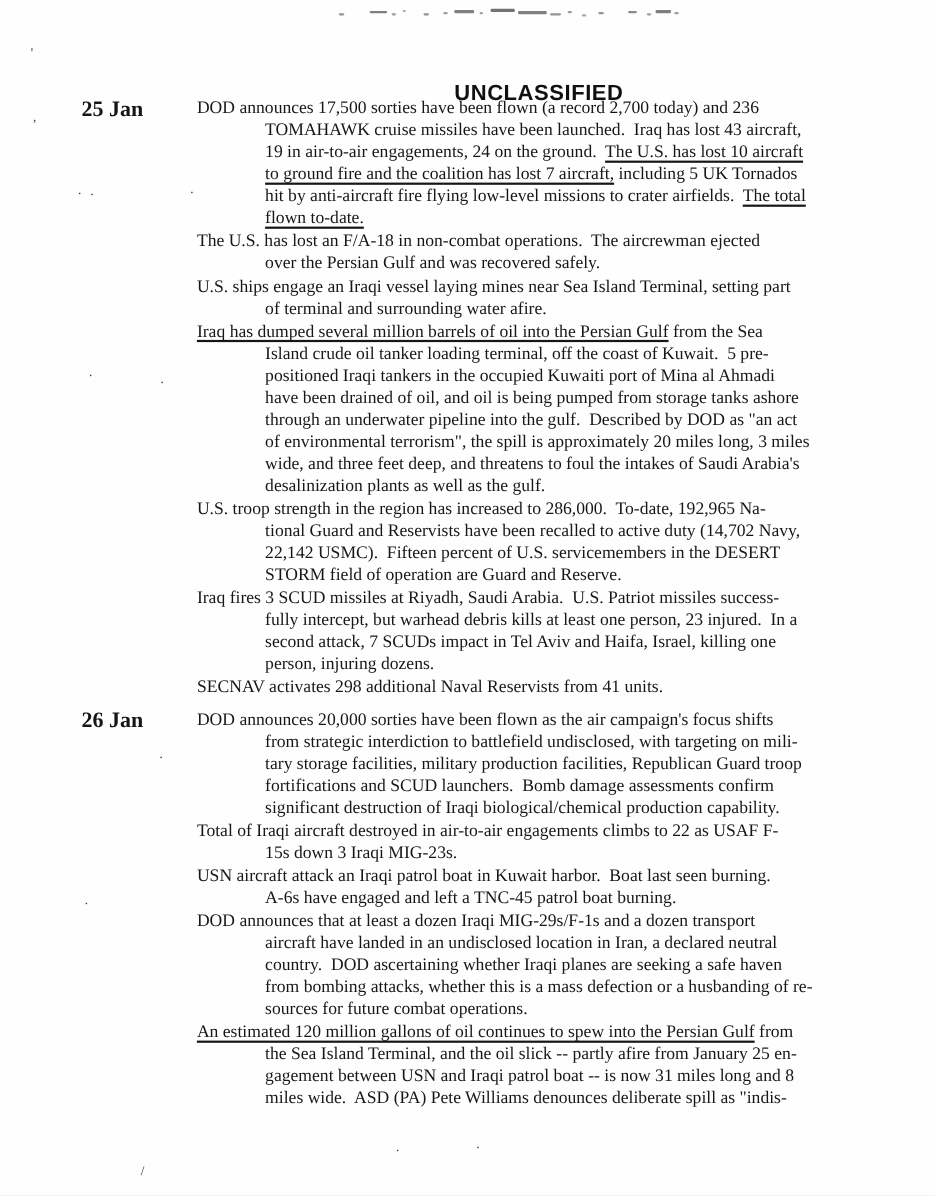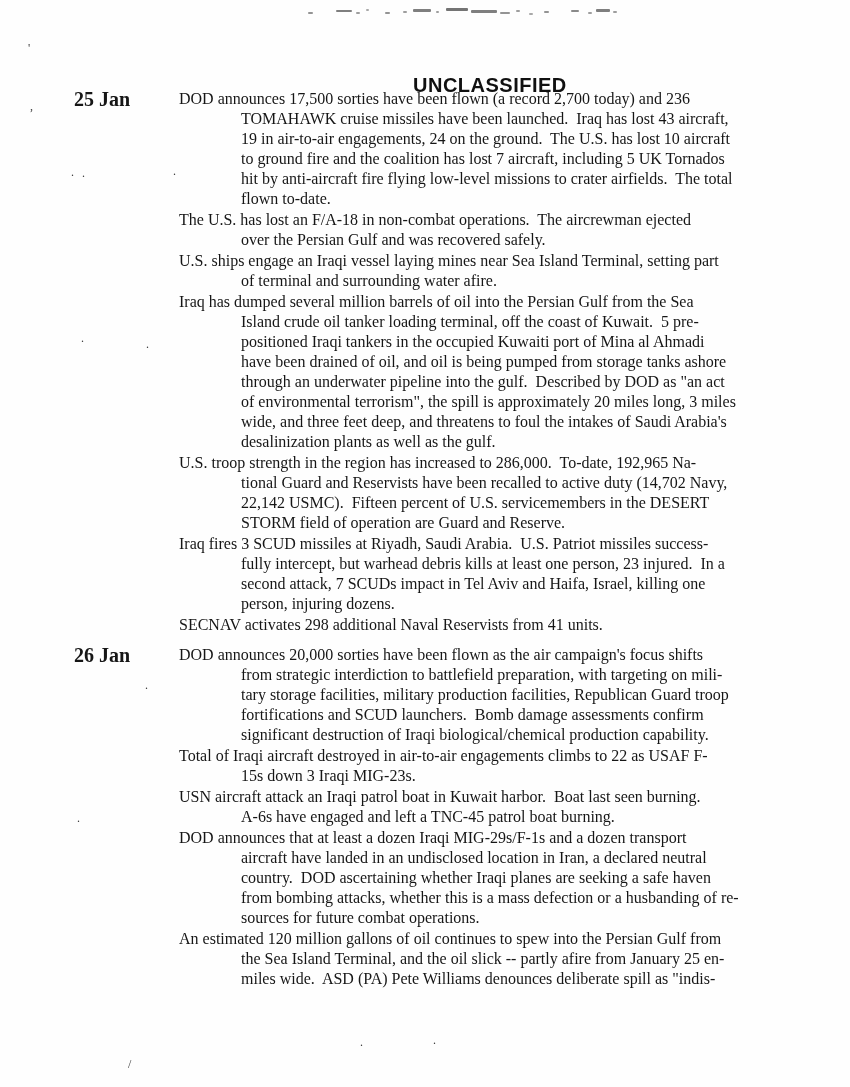--- a/index.html
+++ b/index.html
@@ -44,20 +44,21 @@
   .paras { margin-left: 104px; width: 636px; }
   .para { margin: 1px; }
   .line {
     font-size: 16px;
     line-height: 20px;
     height: 20px;
     white-space: pre;
   }
   .line.cont { padding-left: 62px; }
   .u {
+    text-decoration: underline;
     text-decoration-thickness: 2px;
     text-underline-offset: 2.5px;
   }
   
   .smudge-seg {
     position: absolute;
     background: #2a2a2a;
     border-radius: 1px;
   }
   .speck {
@@ -119,21 +120,21 @@
           <div class="para">
             <div class="line"><span>SECNAV activates 298 additional Naval Reservists from 41 units.</span></div>
           </div>
         </div>
       </div>
       <div class="entry">
         <div class="entry-date">26 Jan</div>
         <div class="paras">
           <div class="para">
             <div class="line"><span>DOD announces 20,000 sorties have been flown as the air campaign's focus shifts</span></div>
-            <div class="line cont"><span>from strategic interdiction to battlefield preparation, with targeting on mili-</span></div>
+            <div class="line cont"><span>from strategic interdiction to battlefield undisclosed, with targeting on mili-</span></div>
             <div class="line cont"><span>tary storage facilities, military production facilities, Republican Guard troop</span></div>
             <div class="line cont"><span>fortifications and SCUD launchers.  Bomb damage assessments confirm</span></div>
             <div class="line cont"><span>significant destruction of Iraqi biological/chemical production capability.</span></div>
           </div>
           <div class="para">
             <div class="line"><span>Total of Iraqi aircraft destroyed in air-to-air engagements climbs to 22 as USAF F-</span></div>
             <div class="line cont"><span>15s down 3 Iraqi MIG-23s.</span></div>
           </div>
           <div class="para">
             <div class="line"><span>USN aircraft attack an Iraqi patrol boat in Kuwait harbor.  Boat last seen burning.</span></div>
@@ -142,20 +143,21 @@
           <div class="para">
             <div class="line"><span>DOD announces that at least a dozen Iraqi MIG-29s/F-1s and a dozen transport</span></div>
             <div class="line cont"><span>aircraft have landed in an undisclosed location in Iran, a declared neutral</span></div>
             <div class="line cont"><span>country.  DOD ascertaining whether Iraqi planes are seeking a safe haven</span></div>
             <div class="line cont"><span>from bombing attacks, whether this is a mass defection or a husbanding of re-</span></div>
             <div class="line cont"><span>sources for future combat operations.</span></div>
           </div>
           <div class="para">
             <div class="line"><span class="u">An estimated 120 million gallons of oil continues to spew into the Persian Gulf</span><span> from</span></div>
             <div class="line cont"><span>the Sea Island Terminal, and the oil slick -- partly afire from January 25 en-</span></div>
+            <div class="line cont"><span>gagement between USN and Iraqi patrol boat -- is now 31 miles long and 8</span></div>
             <div class="line cont"><span>miles wide.  ASD (PA) Pete Williams denounces deliberate spill as "indis-</span></div>
           </div>
         </div>
       </div>
     </div>
 
   <div class="classification footer">UNCLASSIFIED</div>
 
   <div id="artifacts">
       <div class="smudge-seg" style="left: 308px; top: 12px; width: 5px; height: 2px; opacity: 0.5;"></div>

